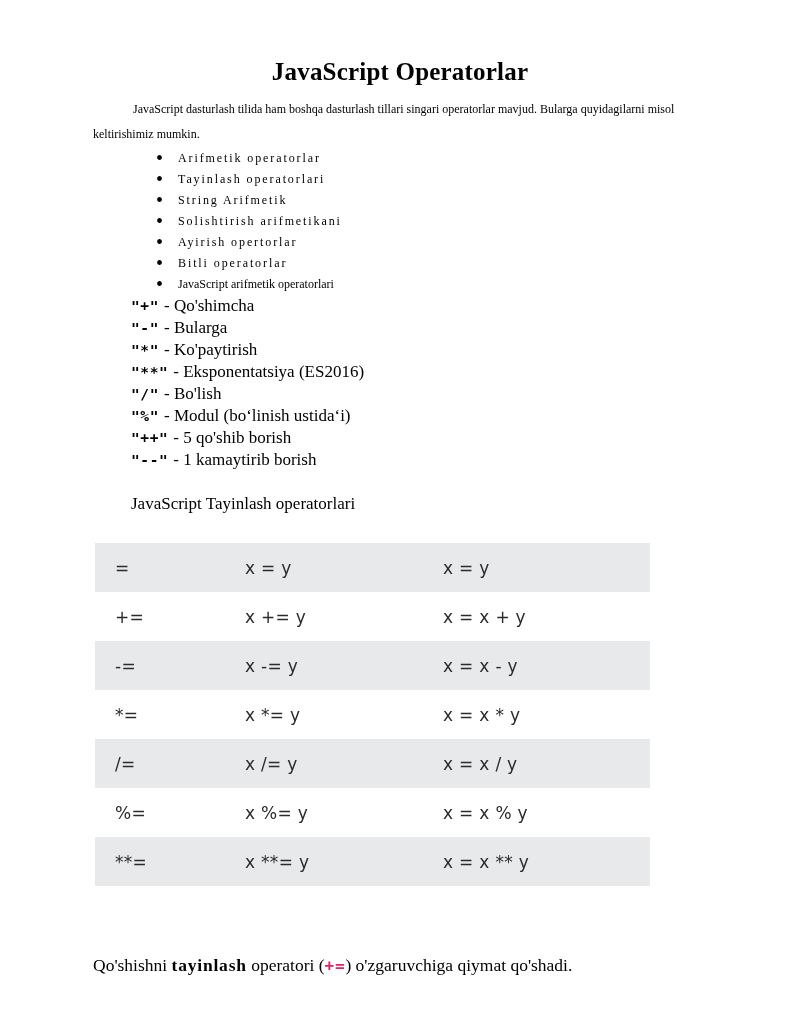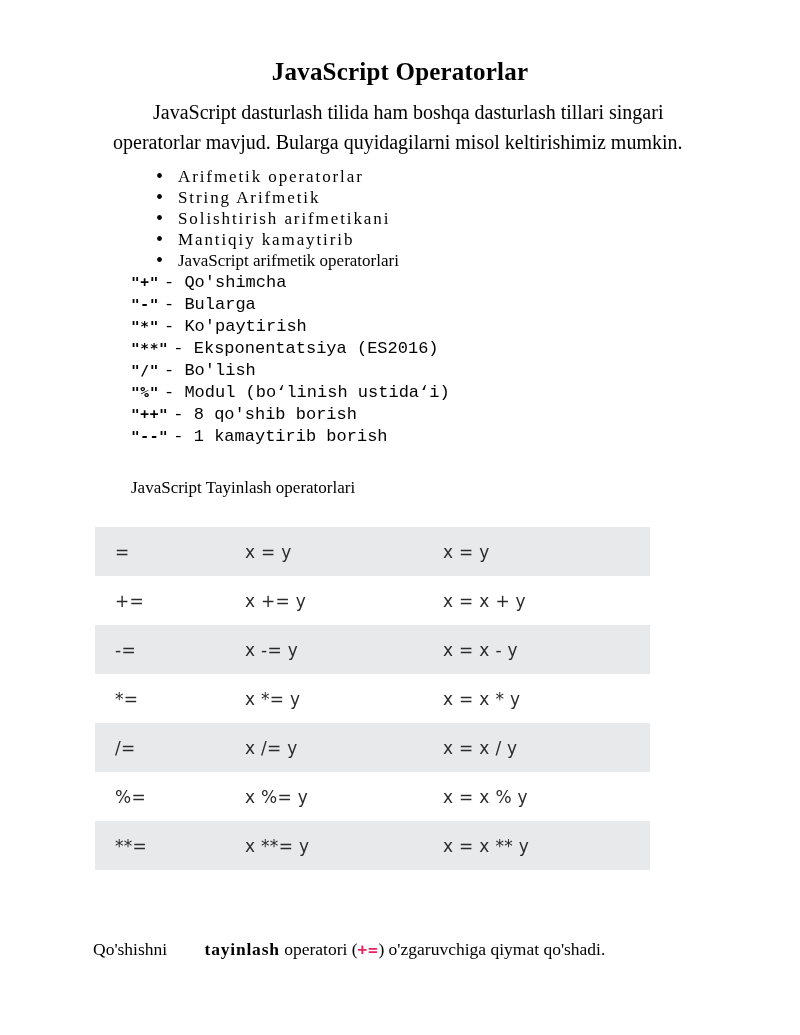--- a/index.html
+++ b/index.html
@@ -22,31 +22,30 @@
   }
   .title {
     font-size: 25px;
     font-weight: bold;
     text-align: center;
     line-height: 29px;
     margin-bottom: 11px;
     letter-spacing: 0.2px;
   }
   .intro {
-    font-size: 20px;
-    line-height: 30px;
+    font-size: 12px;
+    line-height: 25px;
     text-indent: 40px;
     margin-right: -10px;
-    margin-left: 20px;
   }
   .ops-list {
     list-style: none;
     padding-left: 85px;
-    margin-top: 9px;
-    font-size: 17px;
+    margin-top: 1px;
+    font-size: 12px;
     line-height: 21px;
   }
   .ops-list li { position: relative; }
   .ops-list li::before {
     content: "\2022";
     position: absolute;
     left: -22px;
     letter-spacing: 0;
     font-size: 20px;
     line-height: 21px;
@@ -57,22 +56,22 @@
     font-size: 17px;
     line-height: 21px;
   }
   .op-line { white-space: nowrap; }
   .op-code {
     font-family: "DejaVu Sans Mono", monospace;
     font-size: 14.5px;
     font-weight: 600;
     letter-spacing: 0.6px;
   }
-  .op-desc { margin-left: 5px; font-family: Liberation Mono, monospace; }
-  .assign-heading { margin-top: 30px; }
+  .op-desc { margin-left: 5px; }
+  .assign-heading { margin-top: 22px; }
   .assign-table {
     border-collapse: collapse;
     table-layout: fixed;
     width: 555px;
     margin: 29px 0 0 2px;
     font-family: "DejaVu Sans", sans-serif;
     font-size: 17px;
     color: #2b2b2b;
     letter-spacing: 0.3px;
   }
@@ -85,56 +84,57 @@
   .assign-table td:nth-child(2) { width: 198px; }
   .assign-table tr:nth-child(odd) { background: var(--stripe); }
   .footer-line {
     margin-top: 68px;
     font-size: 17.5px;
     line-height: 22px;
   }
   .footer-bold {
     font-weight: bold;
     letter-spacing: 0.8px;
-    margin-left: 33px;
   }
   .footer-code {
     color: var(--code-red);
     font-family: "DejaVu Sans Mono", monospace;
     font-weight: 600;
     font-size: 16px;
     letter-spacing: 0.8px;
   }
 </style>
 </head>
 <body>
 
 <div class="page">
 
   <h1 class="title">JavaScript Operatorlar</h1>
 
   <p class="intro">JavaScript dasturlash tilida ham boshqa dasturlash tillari singari operatorlar mavjud. Bularga quyidagilarni misol keltirishimiz mumkin.</p>
 
   <ul class="ops-list">
     <li class="spaced">Arifmetik operatorlar</li>
+    <li class="spaced">Tayinlash operatorlari</li>
     <li class="spaced">String Arifmetik</li>
     <li class="spaced">Solishtirish arifmetikani</li>
-    <li class="spaced">Mantiqiy kamaytirib</li>
+    <li class="spaced">Ayirish opertorlar</li>
+    <li class="spaced">Bitli operatorlar</li>
     <li>JavaScript arifmetik operatorlari</li>
   </ul>
 
   <div class="indent-block">
 
     <div class="op-line"><span class="op-code">"+"</span><span class="op-desc">- Qo'shimcha</span></div>
     <div class="op-line"><span class="op-code">"-"</span><span class="op-desc">- Bularga</span></div>
     <div class="op-line"><span class="op-code">"*"</span><span class="op-desc">- Ko'paytirish</span></div>
     <div class="op-line"><span class="op-code">"**"</span><span class="op-desc">- Eksponentatsiya (ES2016)</span></div>
     <div class="op-line"><span class="op-code">"/"</span><span class="op-desc">- Bo'lish</span></div>
     <div class="op-line"><span class="op-code">"%"</span><span class="op-desc">- Modul (bo‘linish ustida‘i)</span></div>
-    <div class="op-line"><span class="op-code">"++"</span><span class="op-desc">- 8 qo'shib borish</span></div>
+    <div class="op-line"><span class="op-code">"++"</span><span class="op-desc">- 5 qo'shib borish</span></div>
     <div class="op-line"><span class="op-code">"--"</span><span class="op-desc">- 1 kamaytirib borish</span></div>
 
     <div class="assign-heading">JavaScript Tayinlash operatorlari</div>
   </div>
 
   <table class="assign-table">
     <tbody>
       <tr>
         <td>=</td>
         <td>x = y</td>

